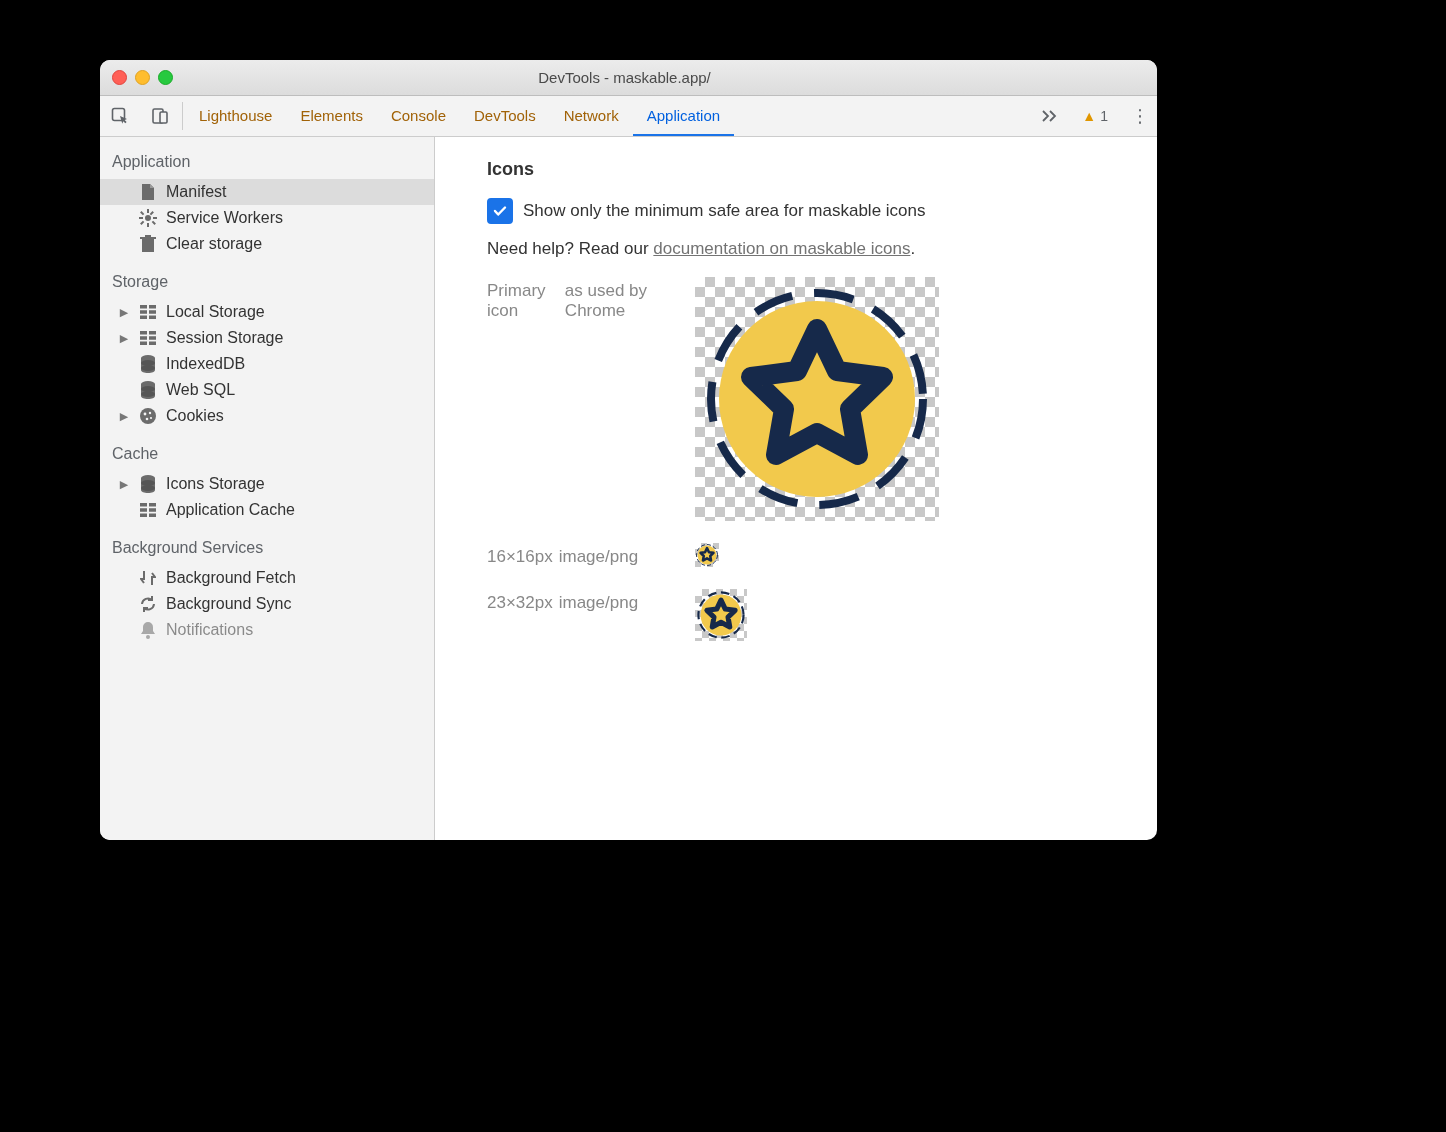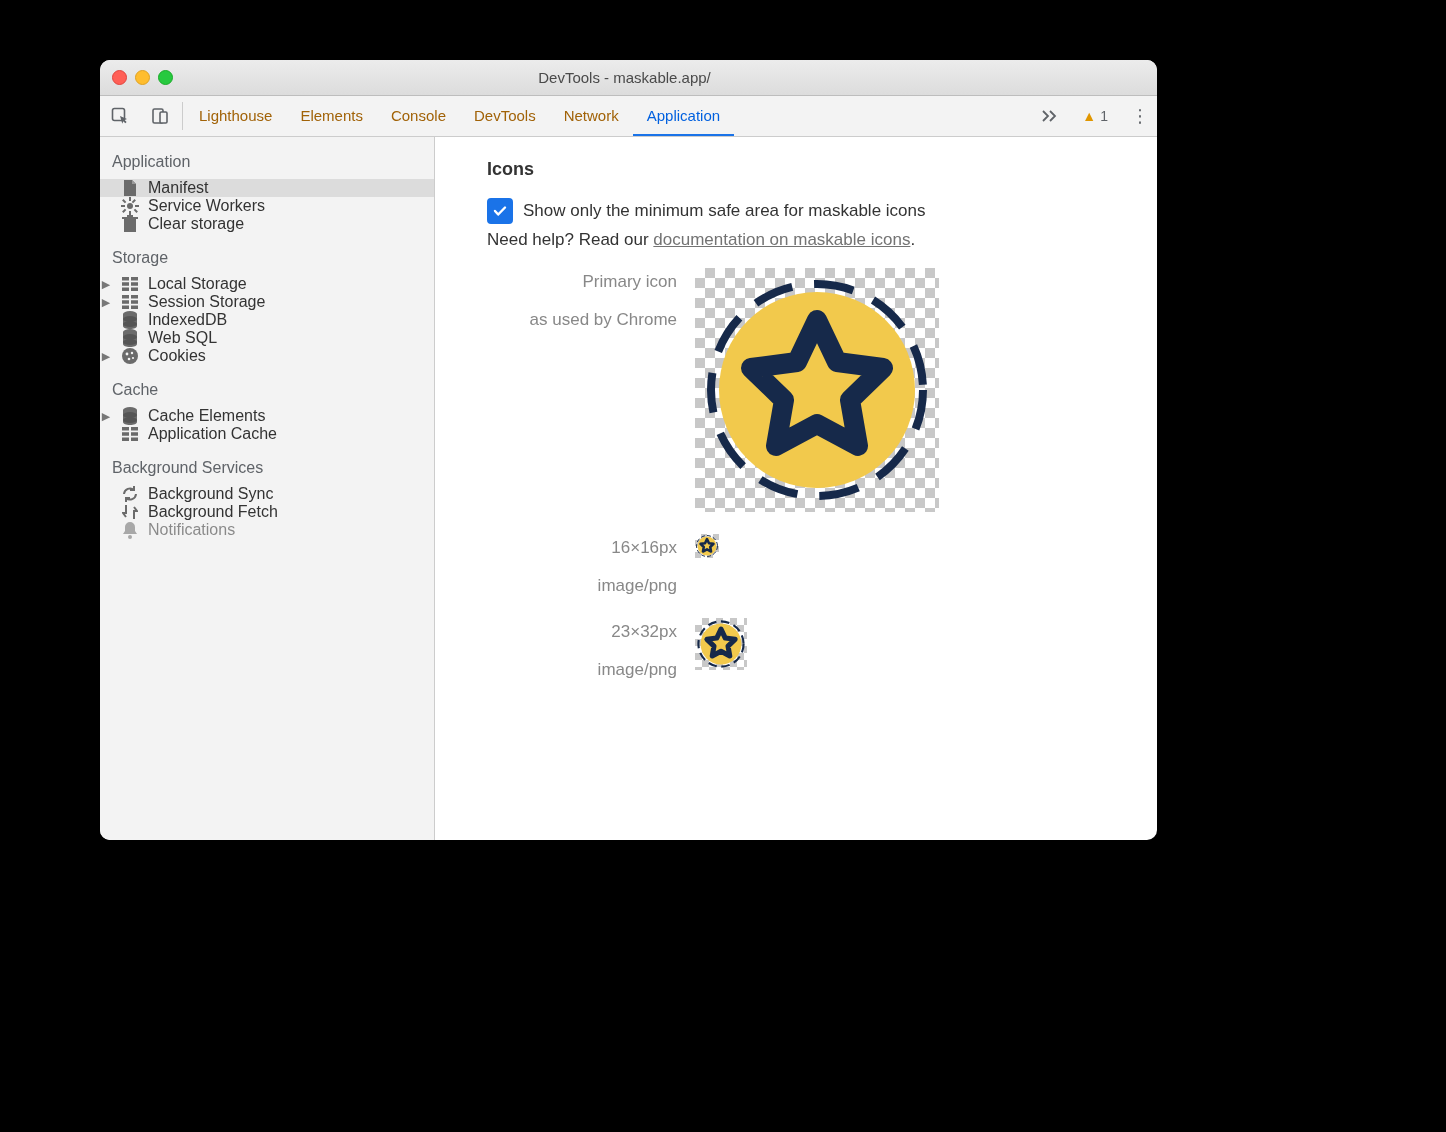--- a/index.html
+++ b/index.html
@@ -74,51 +74,51 @@
     background:#f3f3f3;
     border-right:1px solid #ccc;
     overflow:hidden;
     color:#333;
   }
   .group-title{
     padding:16px 12px 8px 12px;
     color:#5f6368;font-size:16px;
   }
   .tree-item{
-    height:18px;display:flex;align-items:center;
-    gap:8px;
+    height:26px;display:flex;align-items:center;
+    padding-left:18px;gap:8px;
     font-size:16px;color:#333;cursor:pointer;
   }
   .tree-item.selected{background:#dcdcdc;}
   .tree-icon{width:20px;display:flex;justify-content:center;color:#555;}
   .tree-arrow{
     width:12px;display:inline-flex;justify-content:center;
     color:#777;font-size:11px;
   }
   .tree-arrow.blank{visibility:hidden;}
   .sidebar svg{display:block;}
   
   .main{
     flex:1 1 auto;overflow:auto;
     padding:22px 12px 0 52px;
   }
   .section-h{font-weight:700;font-size:18px;margin-bottom:18px;}
-  .check-row{display:flex;align-items:center;gap:10px;margin-bottom:6px;font-size:17px;}
+  .check-row{display:flex;align-items:center;gap:10px;margin-bottom:15px;font-size:17px;}
   .checkbox{
     width:22px;height:22px;border:2px solid #1a73e8;border-radius:4px;
     background:#1a73e8;display:flex;align-items:center;justify-content:center;
     color:#fff;flex:0 0 auto;
   }
   .help-row{font-size:17px;margin-bottom:18px;}
   .help-row a{color:#737373;text-decoration:underline;}
   
   .icon-row{display:flex;align-items:flex-start;margin-bottom:22px;}
   .icon-labels{
-    width:190px;text-align:right;color:#888;font-size:17px;
-    display:flex;flex-direction:column;gap:18px;
+    width:190px;text-align:left;color:#888;font-size:17px;
+    display:flex;flex-direction:row;gap:6px;
     padding-top:4px;
   }
   .icon-preview{margin-left:18px;}
   .checker{
     background-image:
       linear-gradient(45deg,#c8c8c8 25%,transparent 25%),
       linear-gradient(-45deg,#c8c8c8 25%,transparent 25%),
       linear-gradient(45deg,transparent 75%,#c8c8c8 75%),
       linear-gradient(-45deg,transparent 75%,#c8c8c8 75%);
     background-size:20px 20px;
@@ -299,59 +299,59 @@
       <div class="tree-item">
         <span class="tree-arrow">▶</span>
         <span class="tree-icon">
           <svg width="16" height="18" viewBox="0 0 16 18">
               <ellipse cx="8" cy="3" rx="7" ry="3" fill="#6b6b6b"></ellipse>
               <path d="M1 3v12c0 1.7 3.1 3 7 3s7-1.3 7-3V3" fill="#6b6b6b"></path>
               <ellipse cx="8" cy="8" rx="7" ry="3" fill="#555"></ellipse>
               <ellipse cx="8" cy="13" rx="7" ry="3" fill="#555"></ellipse>
             </svg>
         </span>
-        <span>Cache Elements</span>
+        <span>Icons Storage</span>
       </div>
       <div class="tree-item">
         <span class="tree-arrow blank">▸</span>
         <span class="tree-icon">
           <svg width="16" height="14" viewBox="0 0 16 14">
               <rect x="0" y="0" width="7" height="3.5" fill="#6b6b6b"></rect>
               <rect x="9" y="0" width="7" height="3.5" fill="#6b6b6b"></rect>
               <rect x="0" y="5.25" width="7" height="3.5" fill="#6b6b6b"></rect>
               <rect x="9" y="5.25" width="7" height="3.5" fill="#6b6b6b"></rect>
               <rect x="0" y="10.5" width="7" height="3.5" fill="#6b6b6b"></rect>
               <rect x="9" y="10.5" width="7" height="3.5" fill="#6b6b6b"></rect>
             </svg>
         </span>
         <span>Application Cache</span>
       </div>
 
       <div class="group-title">Background Services</div>
       <div class="tree-item">
         <span class="tree-arrow blank">▸</span>
         <span class="tree-icon">
+          <svg width="16" height="18" viewBox="0 0 16 18">
+              <path d="M4 2v8l-3 0 3 4" fill="none" stroke="#6b6b6b" stroke-width="2"></path>
+              <path d="M12 16v-8l3 0 -3 -4" fill="none" stroke="#6b6b6b" stroke-width="2"></path>
+            </svg>
+        </span>
+        <span>Background Fetch</span>
+      </div>
+      <div class="tree-item">
+        <span class="tree-arrow blank">▸</span>
+        <span class="tree-icon">
           <svg width="18" height="18" viewBox="0 0 18 18">
               <path d="M3 9a6 6 0 0 1 10-4" fill="none" stroke="#6b6b6b" stroke-width="2"></path>
               <path d="M15 9a6 6 0 0 1-10 4" fill="none" stroke="#6b6b6b" stroke-width="2"></path>
               <path d="M13 1v4h-4" fill="none" stroke="#6b6b6b" stroke-width="2"></path>
               <path d="M5 17v-4h4" fill="none" stroke="#6b6b6b" stroke-width="2"></path>
             </svg>
         </span>
         <span>Background Sync</span>
-      </div>
-      <div class="tree-item">
-        <span class="tree-arrow blank">▸</span>
-        <span class="tree-icon">
-          <svg width="16" height="18" viewBox="0 0 16 18">
-              <path d="M4 2v8l-3 0 3 4" fill="none" stroke="#6b6b6b" stroke-width="2"></path>
-              <path d="M12 16v-8l3 0 -3 -4" fill="none" stroke="#6b6b6b" stroke-width="2"></path>
-            </svg>
-        </span>
-        <span>Background Fetch</span>
       </div>
       <div class="tree-item" style="opacity:.55">
         <span class="tree-arrow blank">▸</span>
         <span class="tree-icon">
           <svg width="16" height="18" viewBox="0 0 16 18">
               <path d="M8 1a5 5 0 0 0-5 5v4l-2 3h14l-2-3V6a5 5 0 0 0-5-5z" fill="#6b6b6b"></path>
               <circle cx="8" cy="16" r="2" fill="#6b6b6b"></circle>
             </svg>
         </span>
         <span>Notifications</span>

